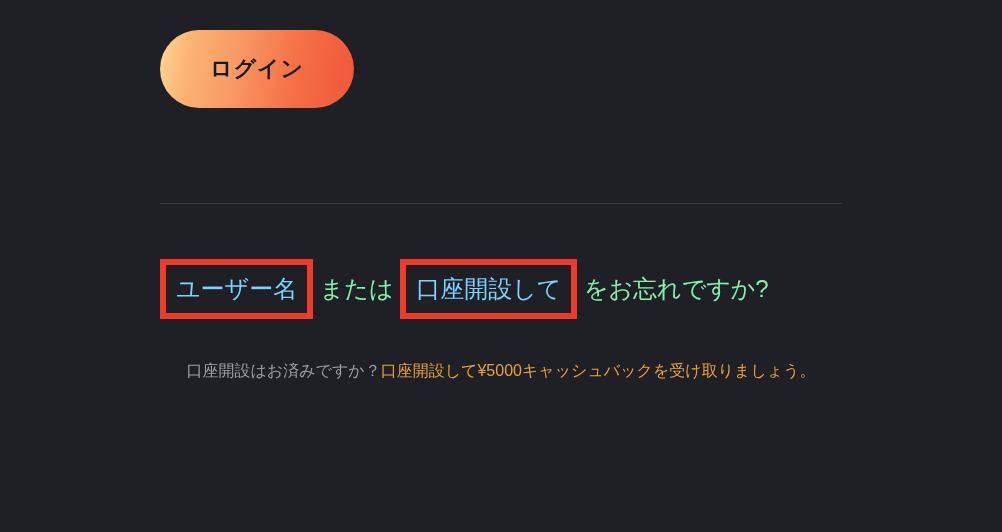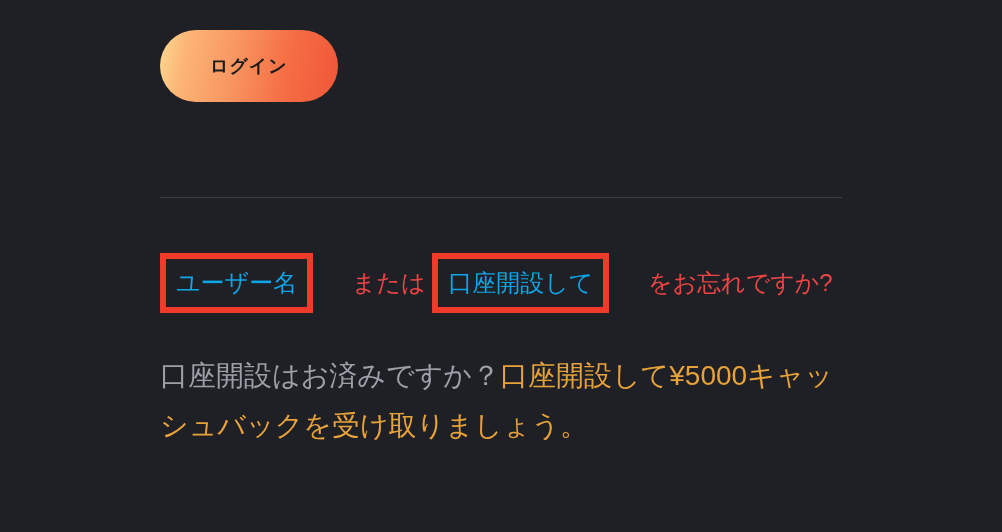--- a/index.html
+++ b/index.html
@@ -11,57 +11,57 @@
       overflow: hidden;
     }
     .container {
       padding: 30px 160px 40px 160px;
     }
     .login-button {
       background: linear-gradient(100deg, #fddb93 0%, #fcb575 15%, #f89862 40%, #f56e44 70%, #f05639 100%);
       border: none;
       border-radius: 40px;
       padding: 24px 50px;
-      font-size: 18px;
+      font-size: 22px;
       font-weight: 700;
       color: #1a1a1a;
       cursor: pointer;
       letter-spacing: 1px;
     }
     .divider {
       border: none;
       border-top: 1px solid #3a3d42;
       margin-top: 95px;
       margin-bottom: 55px;
     }
     .forgot-line {
       font-size: 24px;
       color: #9ca0a8;
       margin-bottom: 38px;
       line-height: 1.6;
     }
     .forgot-line .link {
-      color: #0ea5e9;
+      color: #7dd3fc;
       display: inline-block;
       cursor: pointer;
     }
     .highlight-box {
       border: 6px solid #f13b2a;
       padding: 12px 10px;
       display: inline-block;
       line-height: 1;
     }
     .forgot-line .sep, .forgot-line .tail {
-      color: #ef4444;
-      margin-left: 32px;
+      color: #86efac;
     }
     .signup-line {
-      font-size: 28px;
+      font-size: 16px;
       color: #9ca0a8;
       line-height: 1.8;
+      text-align: center;
     }
     .signup-line .link {
       color: #e8a23a;
       cursor: pointer;
     }
   </style>
 </head>
 <body>
 
 <div class="container">

